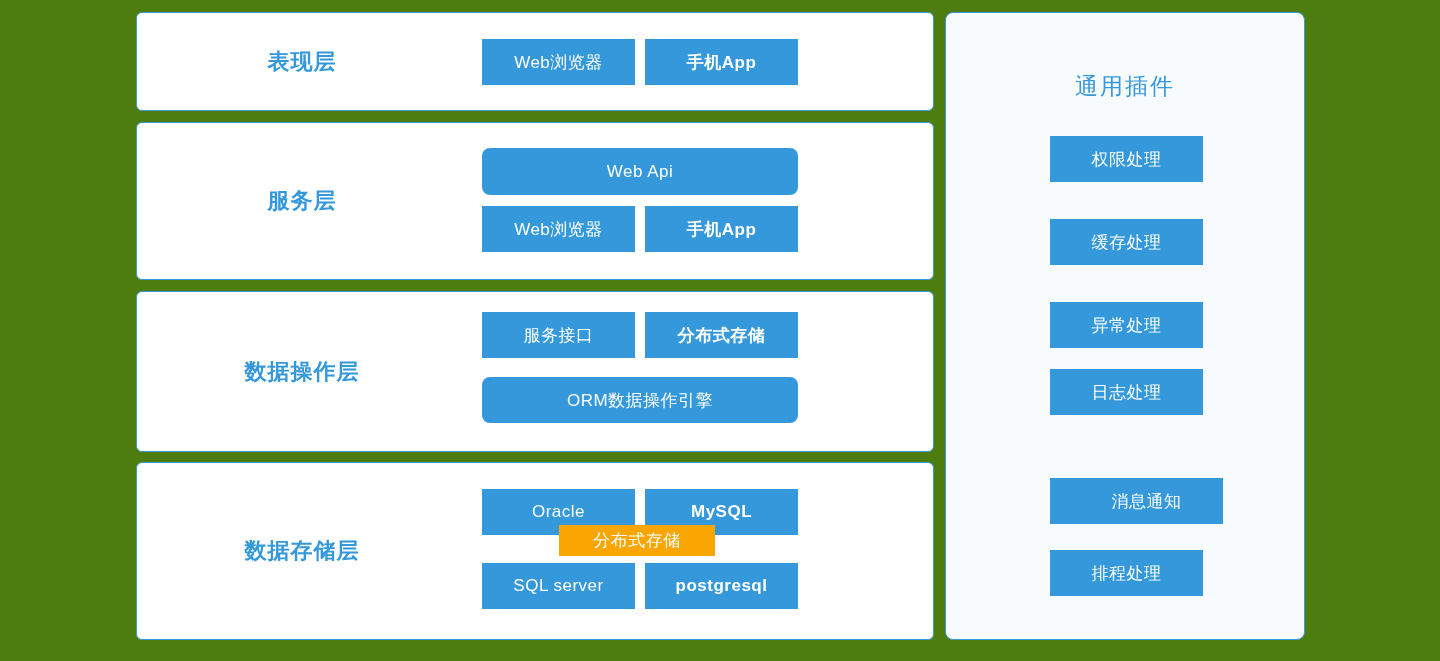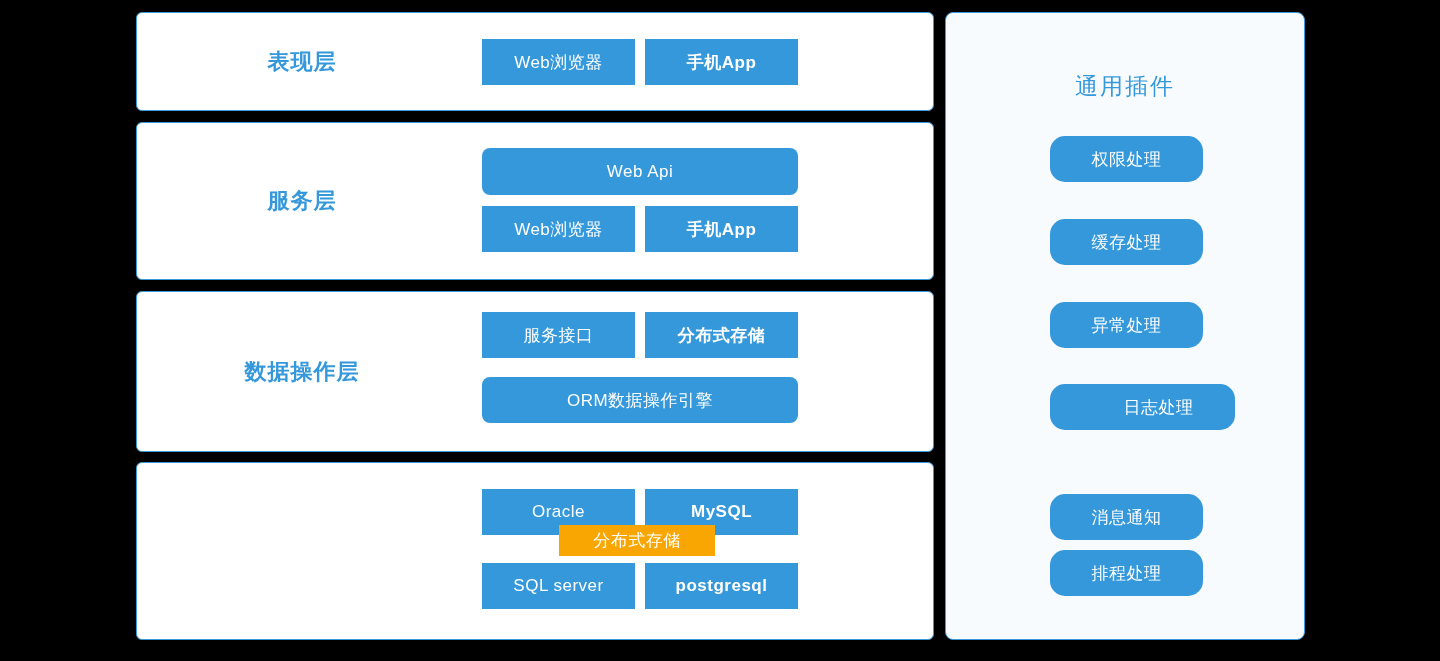--- a/index.html
+++ b/index.html
@@ -1,17 +1,17 @@
 <!DOCTYPE html>
 <html style="--node-blue: #3498db; --accent-text: #3498db; --panel-border: #3a99dc; --overlay-orange: #f9a602; --sidebar-bg: #f8fbfe;"><head>
 <meta charset="utf-8">
 <style>
   html,body{margin:0;padding:0;background:#ffffff;}
   .canvas{
-    position:relative;width:1440px;height:661px;background:#000000;overflow:hidden;
+    position:relative;width:1440px;height:661px;background:#4d7c0f;overflow:hidden;
     font-family:"Liberation Sans","DejaVu Sans",sans-serif;
   }
   
   .layer{
     position:absolute;left:136px;width:798px;box-sizing:border-box;
     background:#ffffff;border:1.5px solid var(--panel-border,#3498db);border-radius:6px;
   }
   .layer-0{top:12px;height:99px;}
   .layer-1{top:122px;height:158px;}
   .layer-2{top:291px;height:161px;}
@@ -47,24 +47,24 @@
     position:absolute;left:945px;top:12px;width:360px;height:628px;box-sizing:border-box;
     background:var(--sidebar-bg,#f8fbfe);border:1.5px solid var(--panel-border,#3498db);border-radius:8px;
   }
   .sidebar-title{
     position:absolute;top:58px;left:0;width:100%;margin:0;text-align:center;
     color:var(--accent-text,#3498db);font-size:23px;font-weight:normal;letter-spacing:2px;
   }
   .plugin{
     position:absolute;left:104px;width:153px;height:46px;
     display:flex;align-items:center;justify-content:center;
-    background:var(--node-blue,#3498db);color:#ffffff;font-size:17px;letter-spacing:.5px;border-radius:15px;
+    background:var(--node-blue,#3498db);color:#ffffff;font-size:17px;letter-spacing:.5px;
   }
   .plugin-0{top:123px;} .plugin-1{top:206px;} .plugin-2{top:289px;}
-  .plugin-3{top:371px;padding-left:32px;} .plugin-4{top:481px;} .plugin-5{top:537px;}
+  .plugin-3{top:356px;} .plugin-4{top:465px;padding-left:20px;} .plugin-5{top:537px;}
 </style>
 </head>
 <body>
 
 <div class="canvas">
 
   <section class="layer layer-0">
     <h2 class="layer-label">表现层</h2>
     <div class="node col-l row-a">Web浏览器</div>
     <div class="node col-r row-a">手机App</div>
@@ -78,20 +78,21 @@
   </section>
 
   <section class="layer layer-2">
     <h2 class="layer-label">数据操作层</h2>
     <div class="node col-l row-a">服务接口</div>
     <div class="node col-r row-a">分布式存储</div>
     <div class="node wide row-b">ORM数据操作引擎</div>
   </section>
 
   <section class="layer layer-3">
+    <h2 class="layer-label">数据存储层</h2>
     <div class="node col-r row-a">MySQL</div>
     <div class="node col-l row-a">Oracle</div>
     <div class="node col-l row-b">SQL server</div>
     <div class="node col-r row-b">postgresql</div>
     <div class="overlay-node">分布式存储</div>
   </section>
 
   <aside class="sidebar">
     <h2 class="sidebar-title">通用插件</h2>
     <div class="plugin plugin-0">权限处理</div>

